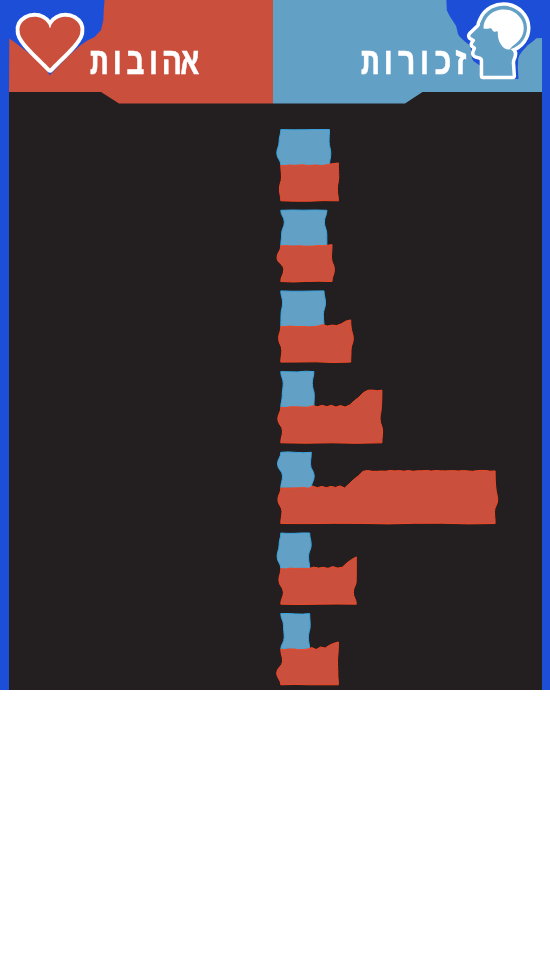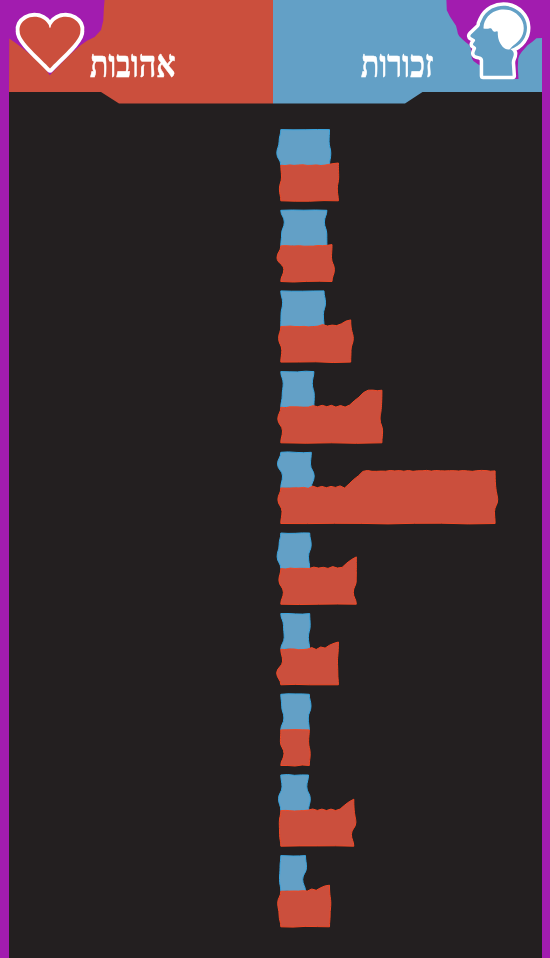--- a/index.html
+++ b/index.html
@@ -1,19 +1,19 @@
 <!DOCTYPE html>
 <html lang="he" dir="rtl"><head>
 <meta charset="utf-8">
 <title>chart</title>
 <style>
 html,body{margin:0;padding:0;background:#ffffff;}
 *{box-sizing:border-box;}
-#page{position:relative;width:550px;height:958px;overflow:hidden;background:#a21caf;
-  font-family:Liberation Serif, serif;}
+#page{position:relative;width:550px;height:690px;overflow:hidden;background:#1d4ed8;
+  font-family:Liberation Mono, monospace;}
 #board{position:absolute;left:9px;top:92px;width:533px;height:866px;background:#231f20;}
 #chart-layer{position:absolute;left:0;top:0;width:550px;height:958px;}
 #header-layer{position:absolute;left:0;top:0;width:550px;height:106px;}
 .hdr-label{position:absolute;font-weight:bold;color:#ffffff;font-size:30px;
   line-height:30px;white-space:nowrap;letter-spacing:0.2px;
   transform:scaleY(1.28);transform-origin:left top;
   -webkit-text-stroke:0.45px #ffffff;}
 #lbl-loved{left:90px;top:45.1px;}
 #lbl-remembered{left:361px;top:44.5px;}
 </style>

